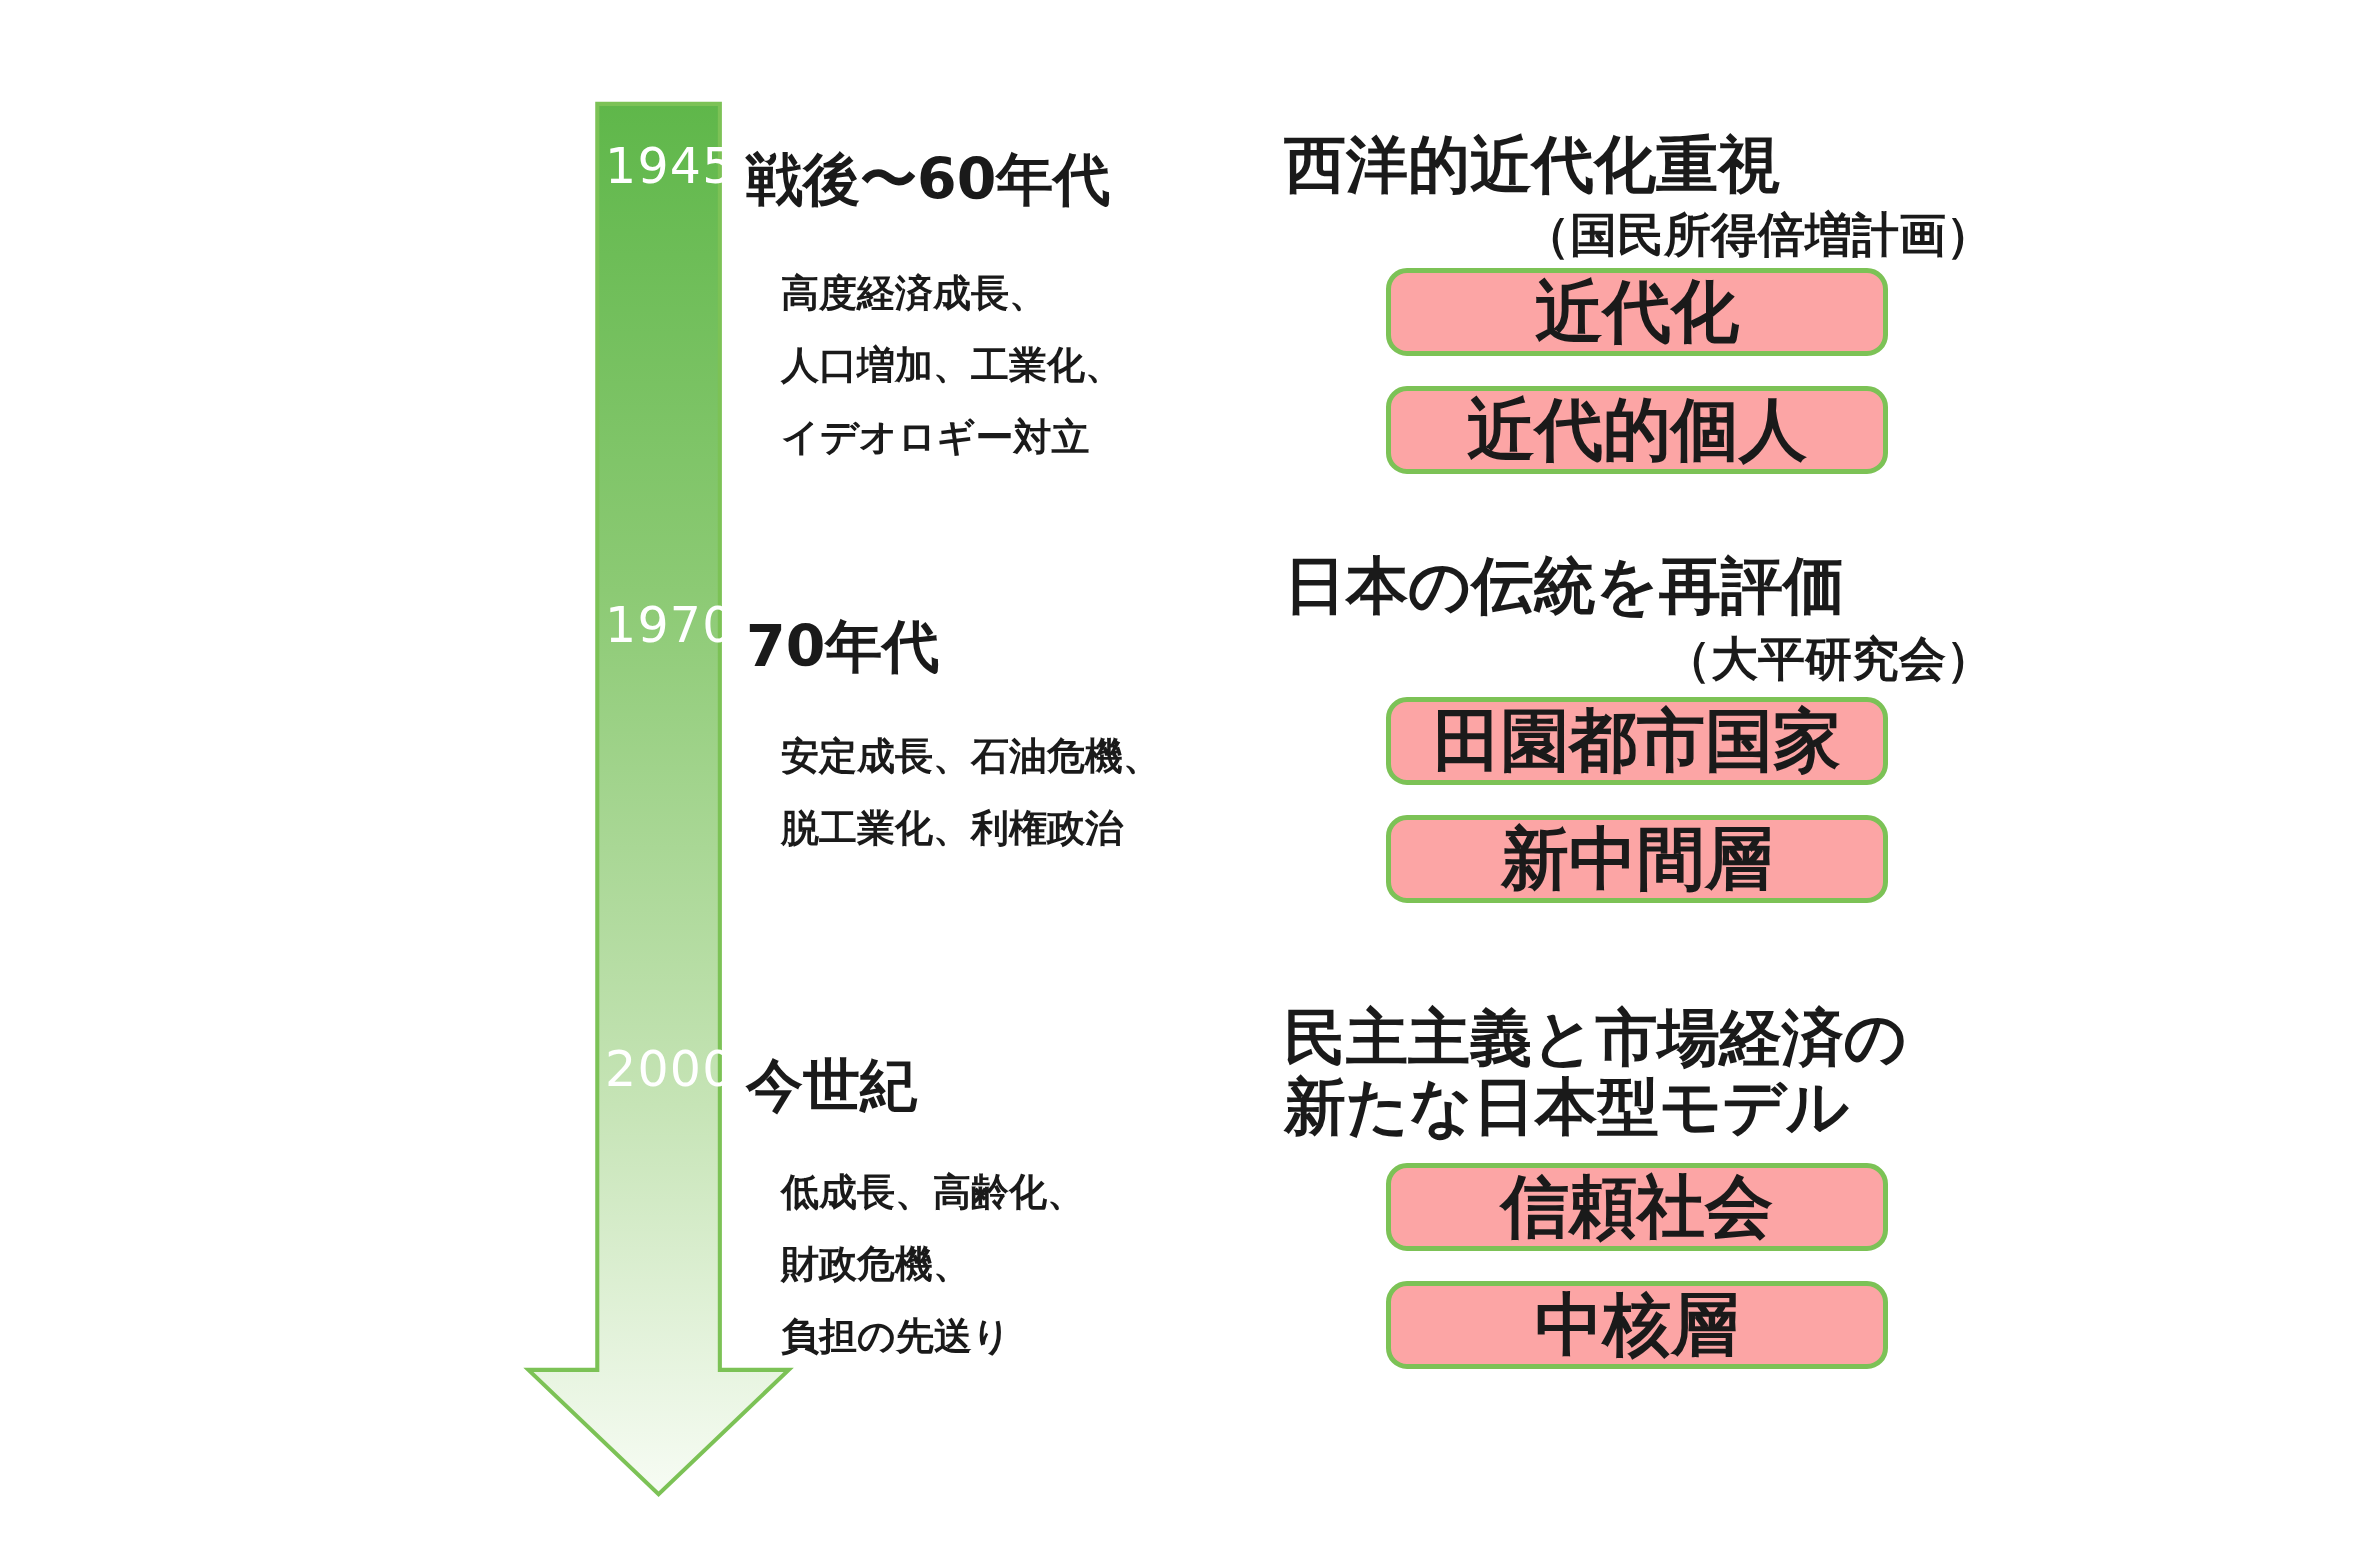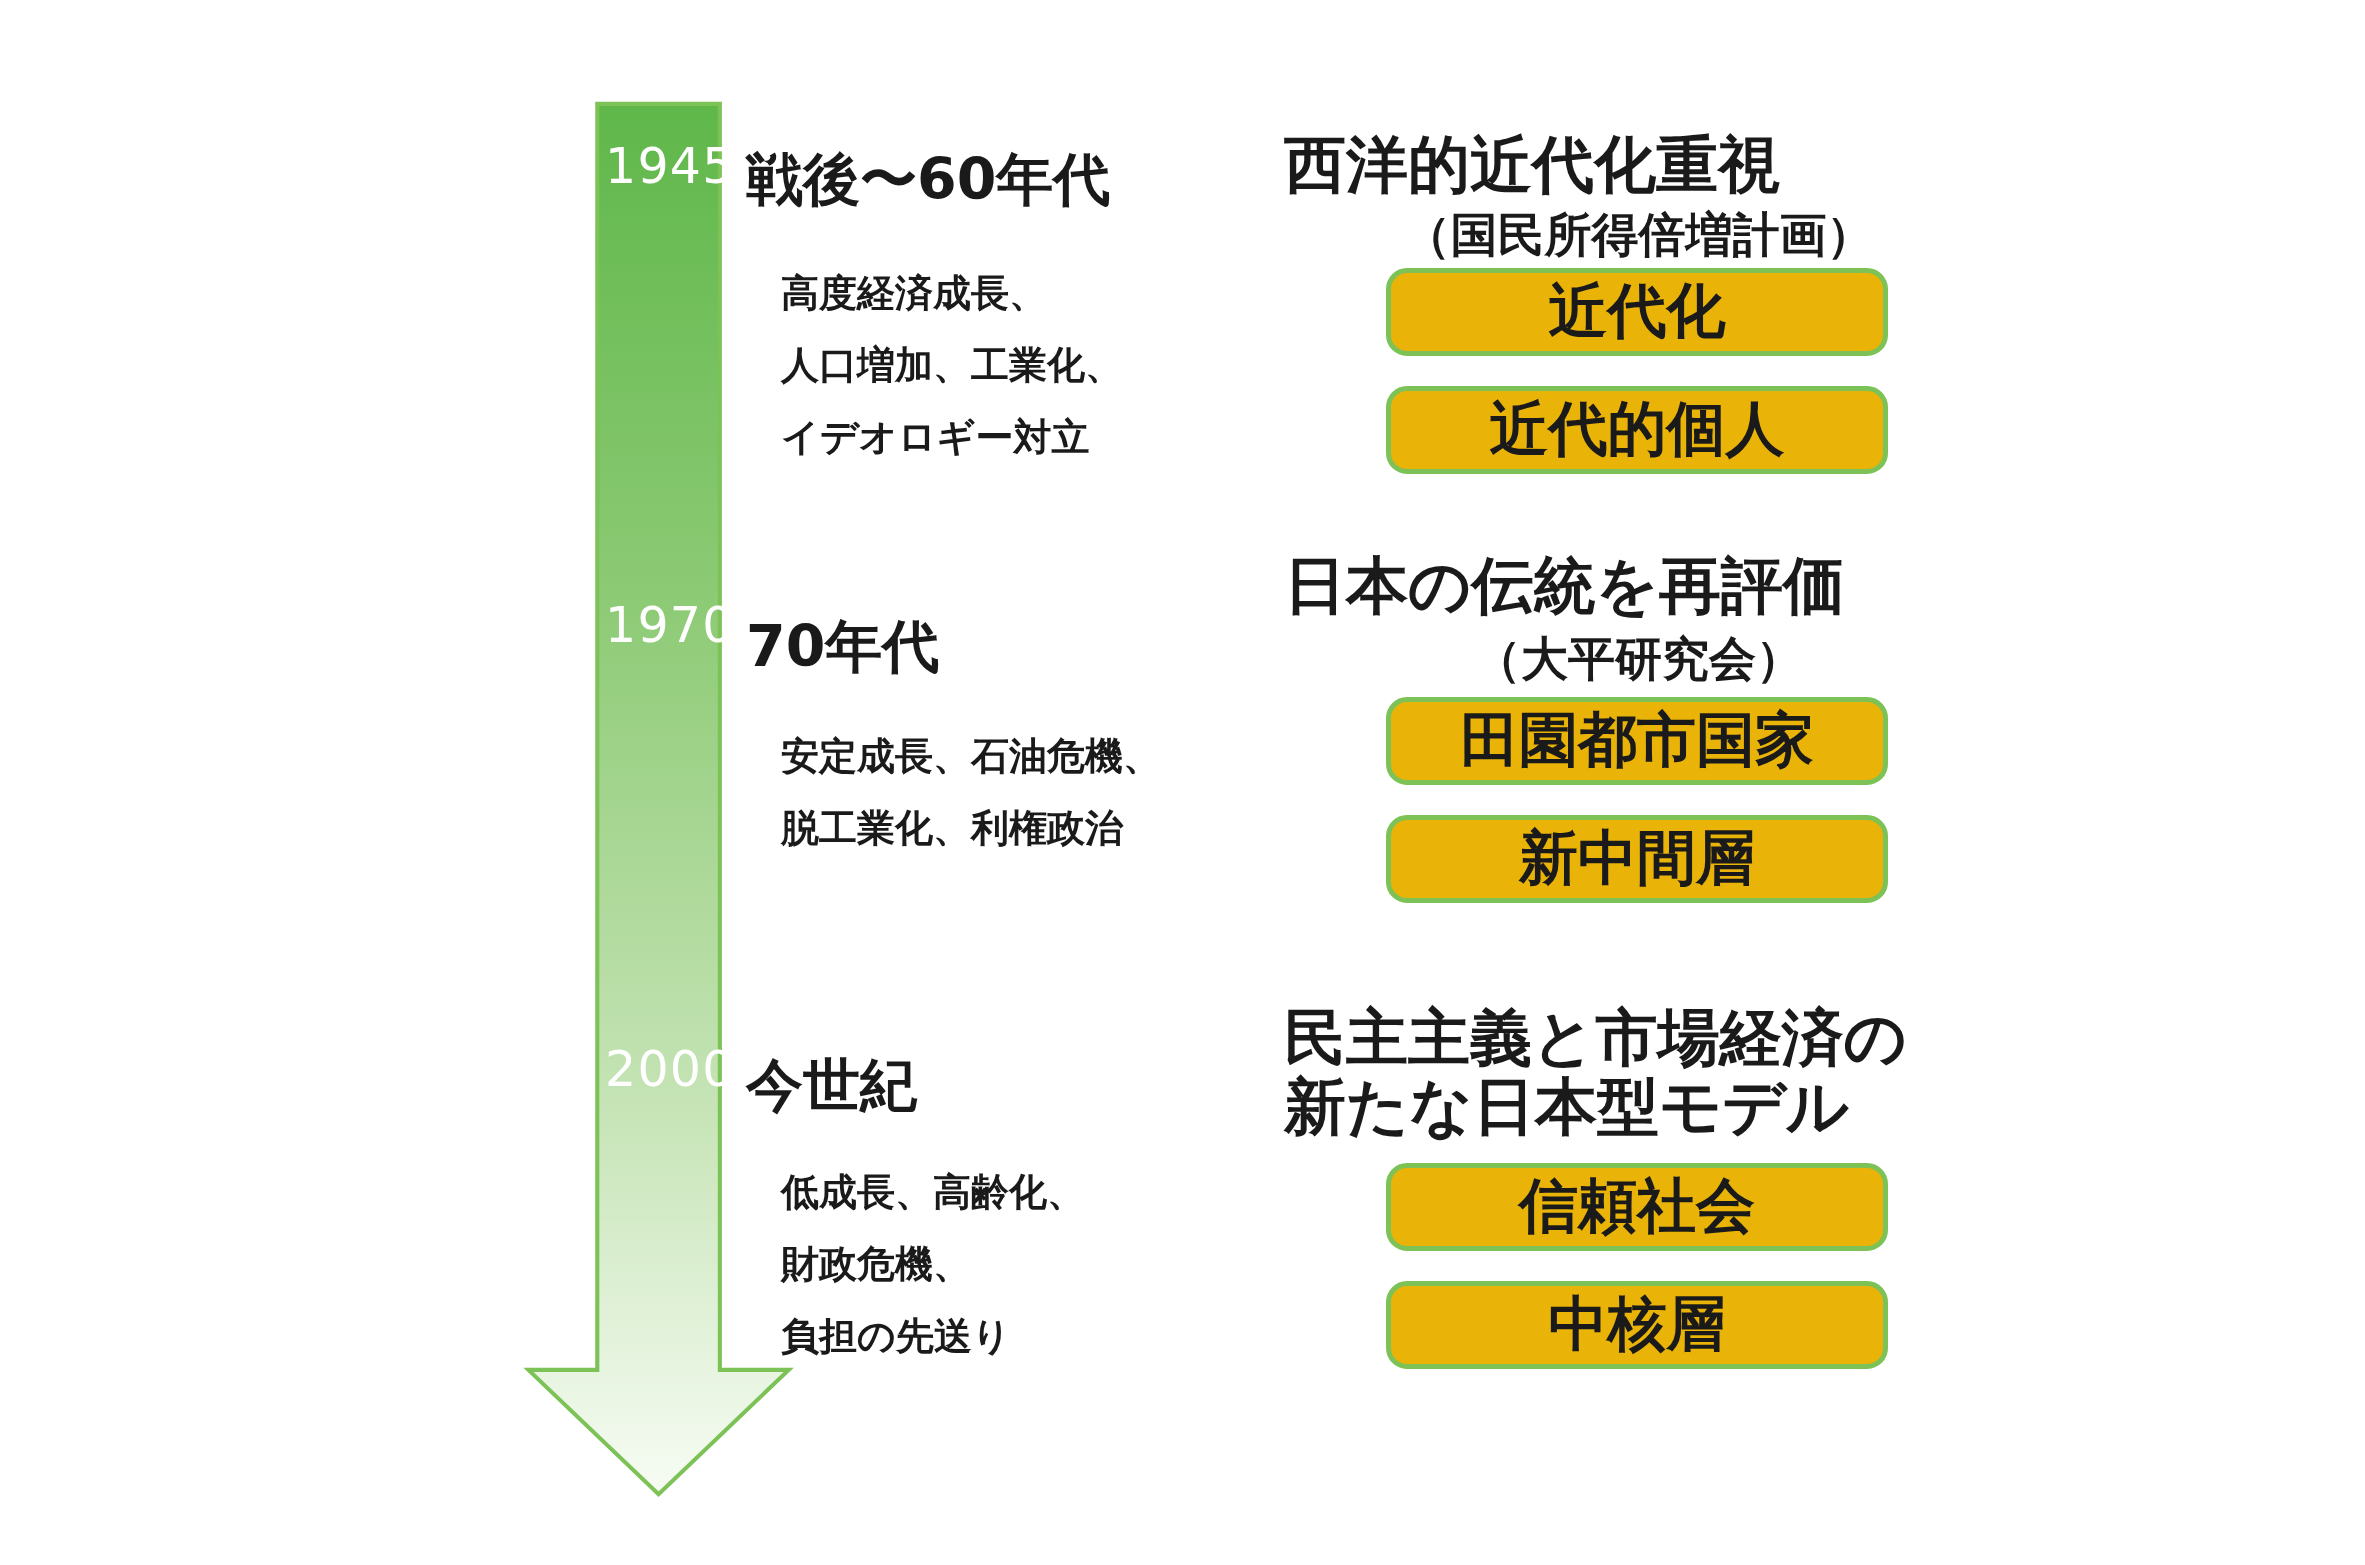--- a/index.html
+++ b/index.html
@@ -46,39 +46,39 @@
     text-align: left;
     font-size: 62px;
     font-weight: 900;
     line-height: 69px;
     white-space: nowrap;
   }
   .rc-sub {
     position: absolute;
     left: 1284px;
     width: 709px;
-    text-align: center;
+    text-align: right;
     font-size: 47px;
     font-weight: 700;
     line-height: 56px;
     white-space: nowrap;
   }
   .kbox {
     position: absolute;
     left: 1386px;
     width: 502px;
     height: 88px;
     box-sizing: border-box;
     border: 5.3px solid #7cc256;
     border-radius: 21px;
-    background: #eab308;
+    background: #fca5a5;
     display: flex;
     align-items: center;
     justify-content: center;
-    font-size: 59px;
+    font-size: 68px;
     font-weight: 900;
     white-space: nowrap;
   }
 </style>
 </head>
 <body>
 
 <div class="canvas">
 
   <svg class="arrow-svg" width="2366" height="1566" viewBox="0 0 4053 2683" aria-hidden="true">

